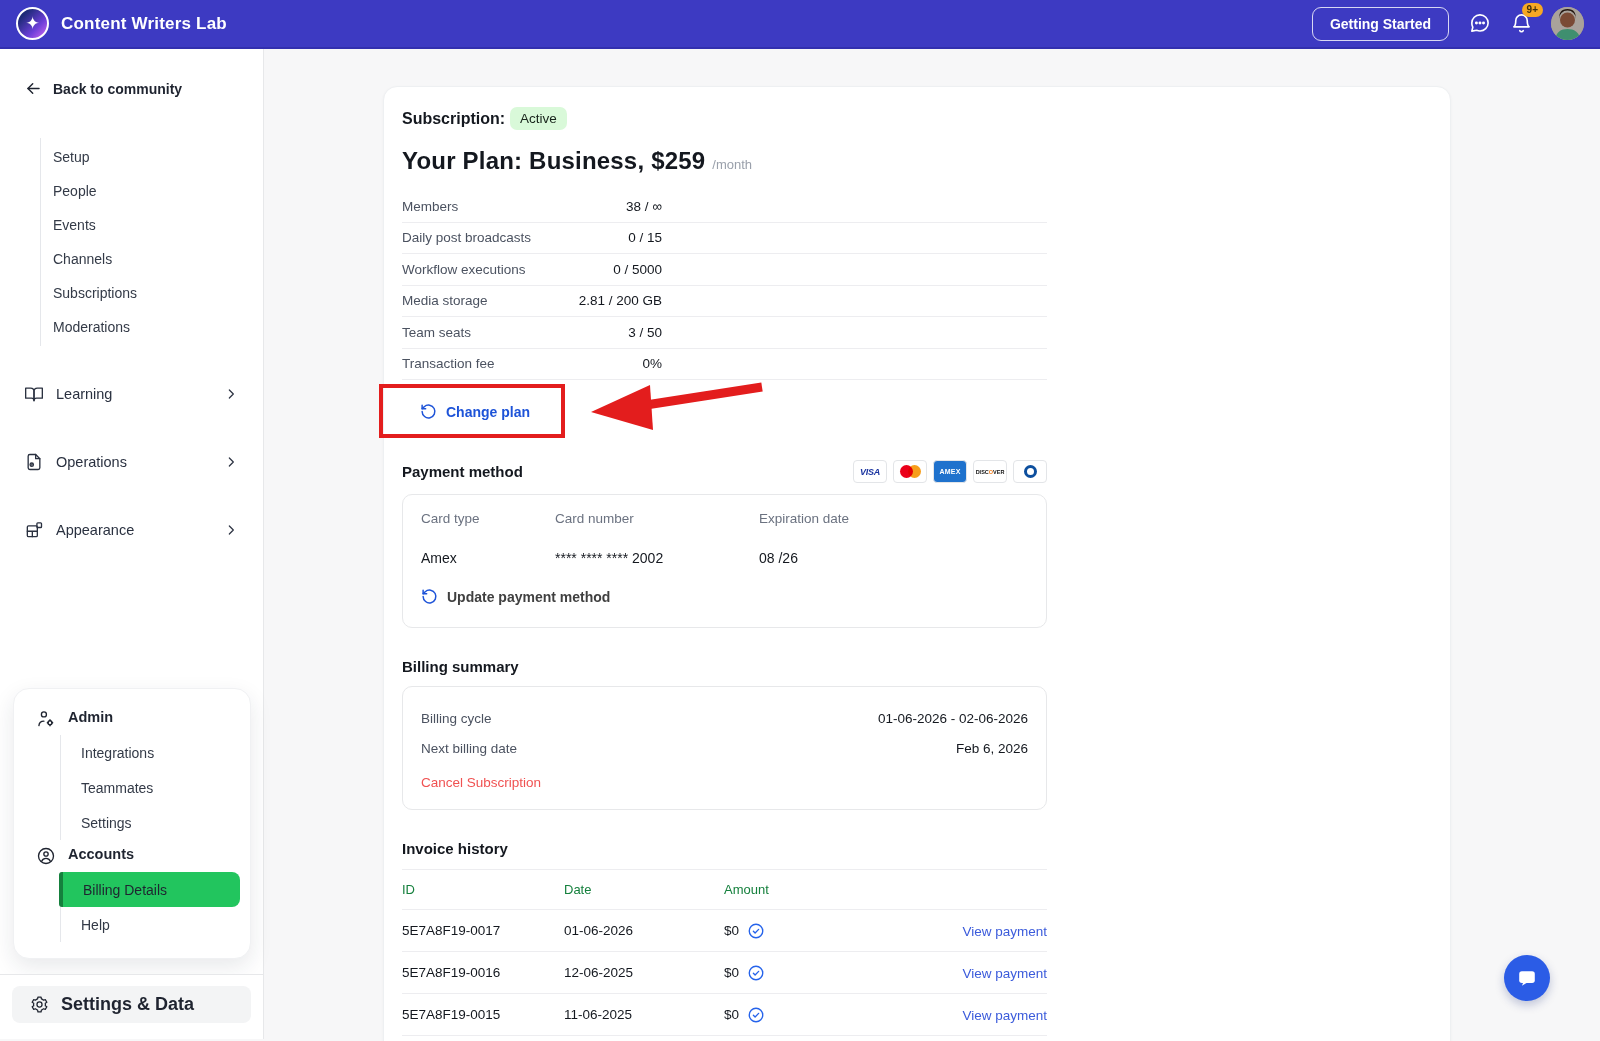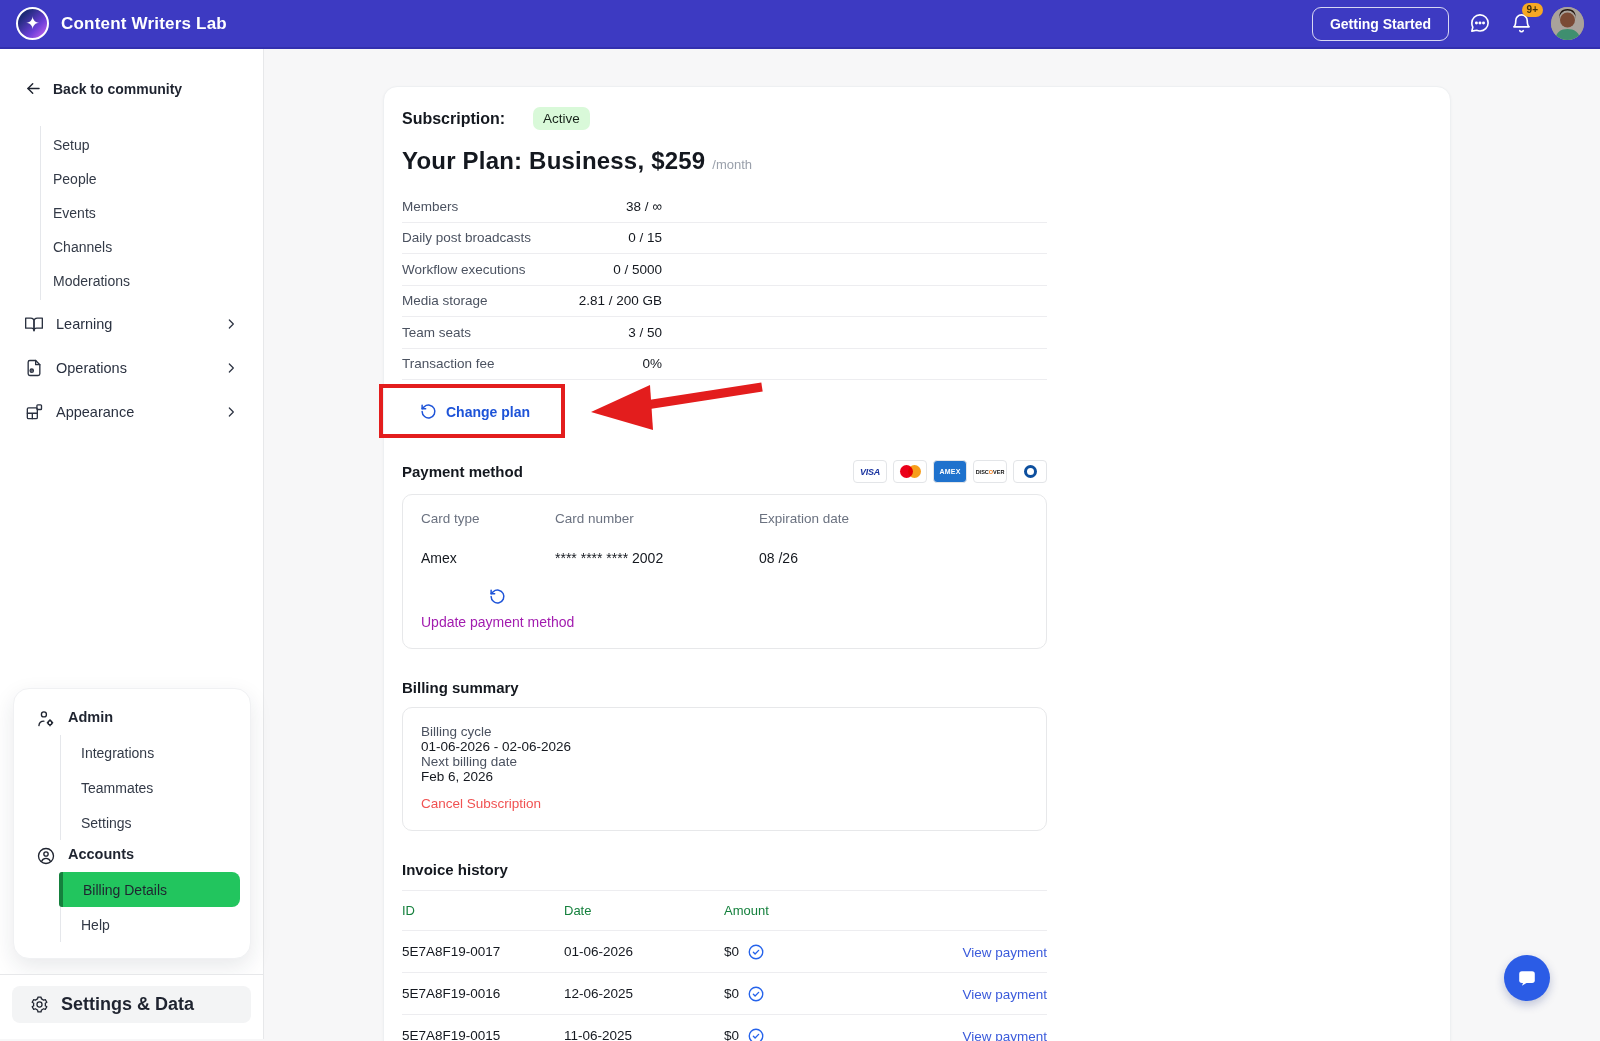--- a/index.html
+++ b/index.html
@@ -19,21 +19,21 @@
     font-family:inherit; }
   .hicon { width:24px; height:24px; color:#fff; position:relative; display:flex; align-items:center; justify-content:center; }
   .bell-wrap { position:relative; }
   .badge-9 { position:absolute; top:-9px; right:-10px; background:#f6a823; color:#42300b;
     font-size:10px; font-weight:bold; border-radius:9px; padding:2px 5px; line-height:1; }
   .avatar { width:33px; height:33px; border-radius:50%; overflow:hidden; background:#9a8f86; }
 
   
   .app { display:flex; height:990px; }
   .sidebar { width:264px; background:#fff; border-right:1px solid #e7e8ea; position:relative;
-    display:flex; flex-direction:column; padding-top:30px; }
+    display:flex; flex-direction:column; padding-top:30px;gap:12px; }
   .main { flex:1; position:relative; }
 
   
   .back-row { display:flex; align-items:center; gap:10px; padding:0 24px; font-size:14px;
     font-weight:bold; color:#1f2430; margin-bottom:28px; cursor:pointer; }
   .nav-item { display:flex; align-items:center; gap:12px; padding:0 24px; height:40px;
     font-size:14.5px; color:#2a3140; cursor:pointer; }
   .nav-item .chev { margin-left:auto; color:#3a4150; }
   .nav-children { margin-left:40px; border-left:1px solid #e5e7eb; padding:2px 0; }
   .nav-child { padding:9px 0 9px 12px; font-size:14px; color:#333a47; cursor:pointer; }
@@ -53,21 +53,21 @@
     padding:11px 12px 16px 12px; background:#fff; }
   .settings-pill { background:#f3f4f5; border-radius:8px; display:flex; align-items:center;
     gap:12px; padding:8px 18px; font-size:18px; font-weight:bold; color:#1f2430; cursor:pointer; }
 
   
   .card { position:absolute; left:119px; top:37px; width:1068px; height:1200px; background:#fff;
     border:1px solid #eef0f2; border-radius:14px; box-shadow:0 1px 3px rgba(20,25,40,.04);
     padding:20px 0 0 18px; }
   .col { width:645px; }
 
-  .sub-row { display:flex; align-items:center; gap:28px; }
+  .sub-row { display:flex; align-items:center; gap:5px; }
   .sub-label { font-size:16px; font-weight:bold; color:#14181f; }
   .status-pill { background:#d9f9d9; color:#17231a; font-size:13.5px; border-radius:7px; padding:4px 10px; }
   .plan-row { margin-top:17px; display:flex; align-items:baseline; gap:7px; }
   .plan-title { font-size:24px; font-weight:bold; color:#14181f; letter-spacing:.2px; }
   .plan-period { font-size:13px; color:#9aa0ab; }
 
   .metrics { margin-top:16px; }
   .metric-row { display:flex; align-items:center; height:31.5px; border-bottom:1px solid #ededf0; }
   .metric-pair { width:260px; display:flex; justify-content:space-between; align-items:center; }
   .metric-label { font-size:13.5px; color:#4b5260; }
@@ -88,25 +88,25 @@
   .cc-amex { background:#1f72cd; color:#fff; font-size:7px; font-weight:bold; letter-spacing:.2px; }
   .cc-disc { font-size:5.5px; font-weight:bold; color:#111; position:relative; }
   .cc-disc .o { color:#f48120; }
   .cc-diners { color:#0d4f9e; }
   .cc-diners .ring { width:13px; height:13px; border:3.5px solid #0d4f9e; border-radius:50%; display:block; }
 
   .panel { margin-top:11px; border:1px solid #e7e8ea; border-radius:10px; padding:16px 18px 18px 18px; }
   .pay-grid { display:grid; grid-template-columns:134px 204px 1fr; row-gap:24px; }
   .pay-col-h { font-size:13.5px; color:#6b7280; }
   .pay-col-v { font-size:14px; color:#14181f; }
-  .update-link { margin-top:22px; display:inline-flex; align-items:center; gap:9px; color:#a21caf;
-    font-size:14px; font-weight:normal; cursor:pointer; text-decoration:none;flex-direction:column; }
+  .update-link { margin-top:22px; display:inline-flex; align-items:center; gap:9px; color:#404040;
+    font-size:14px; font-weight:bold; cursor:pointer; text-decoration:none; }
 
   .bill-heading { margin-top:30px; }
-  .bill-row { display:flex; justify-content:space-between; align-items:flex-start; height:30px;flex-direction:column; }
+  .bill-row { display:flex; justify-content:space-between; align-items:center; height:30px; }
   .bill-label { font-size:13.5px; color:#4b5260; }
   .bill-value { font-size:13.5px; color:#14181f; }
   .cancel-link { margin-top:12px; display:inline-block; color:#f05252; font-size:13.5px;
     cursor:pointer; text-decoration:none; }
 
   .inv-heading { margin-top:30px; }
   .inv-hr { margin-top:12px; border-bottom:1px solid #ededf0; }
   .inv-grid { display:grid; grid-template-columns:162px 160px 140px 1fr; align-items:center; }
   .inv-head { height:40px; border-bottom:1px solid #ededf0; }
   .inv-col { font-size:13px; color:#15803d; }
@@ -173,20 +173,21 @@
           </svg>
       </span>
       <span>Back to community</span>
     </div>
 
     <div class="nav-children">
       <div class="nav-child">Setup</div>
       <div class="nav-child">People</div>
       <div class="nav-child">Events</div>
       <div class="nav-child">Channels</div>
+      <div class="nav-child">Subscriptions</div>
       <div class="nav-child">Moderations</div>
     </div>
 
     <div class="nav-gap"></div>
     <div class="nav-item">
       <span>
         <svg width="20" height="20" viewBox="0 0 24 24" fill="none" stroke="#2a3140" stroke-width="1.6" stroke-linecap="round" stroke-linejoin="round">
           <path d="M2 5h6a4 4 0 0 1 4 4v11a3 3 0 0 0-3-3H2z"></path>
             <path d="M22 5h-6a4 4 0 0 0-4 4v11a3 3 0 0 1 3-3h7z"></path>
         </svg>

